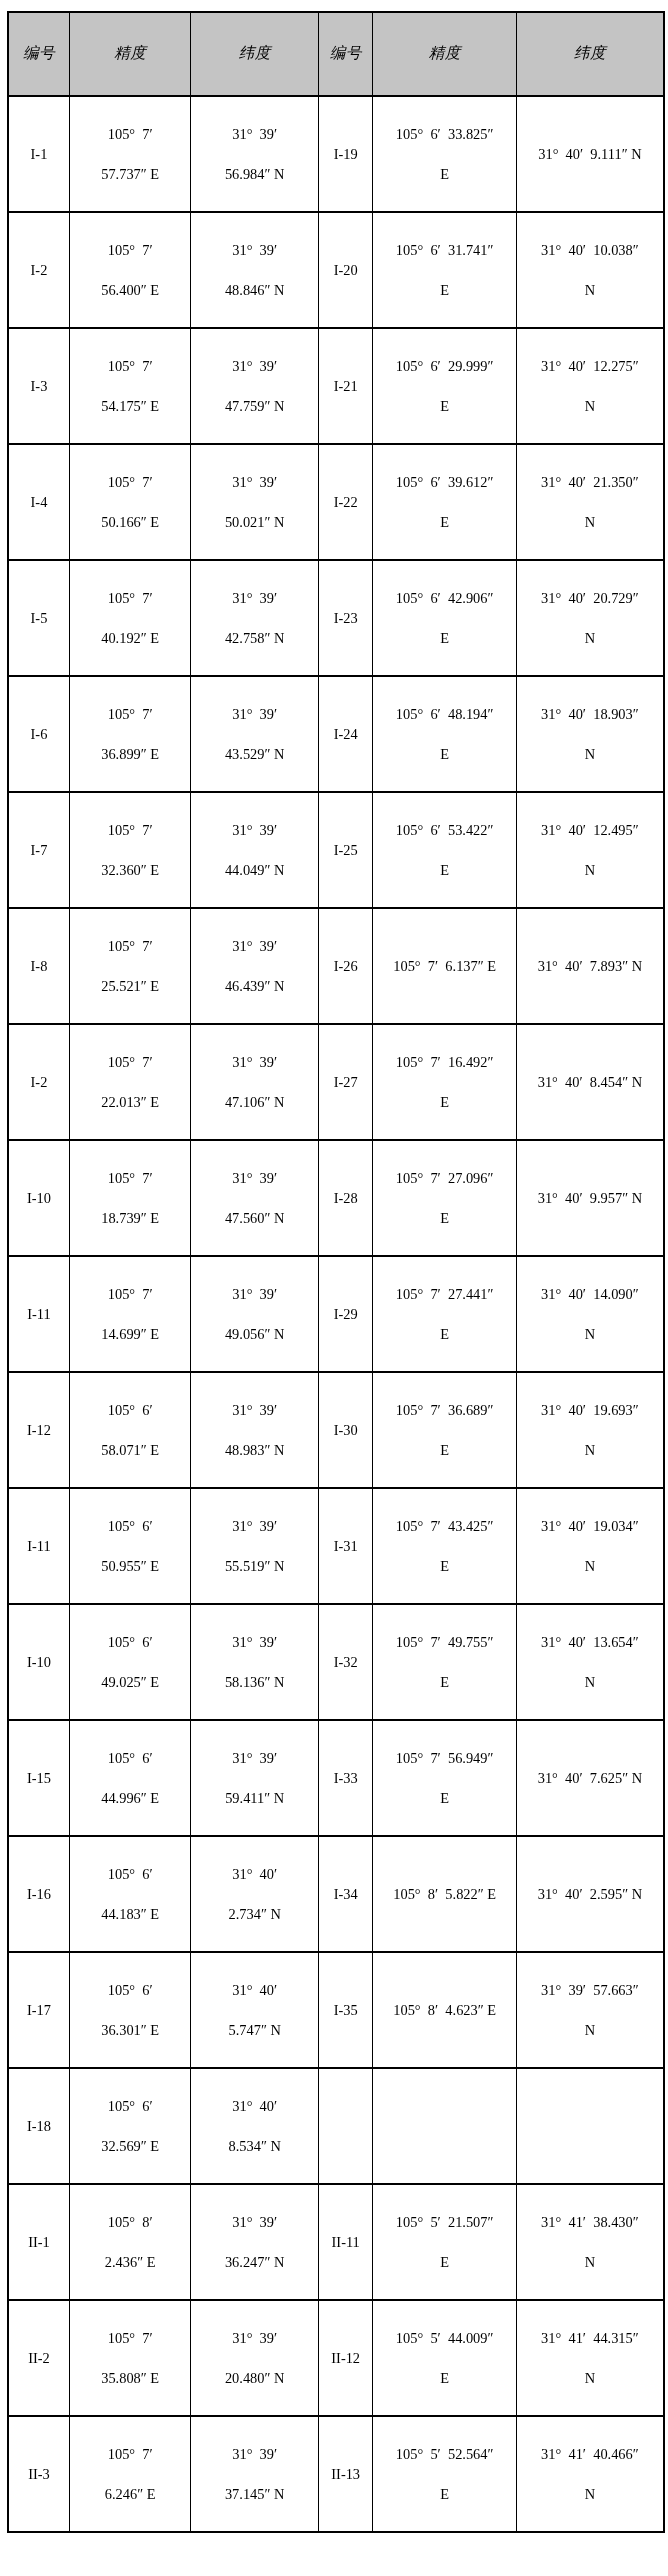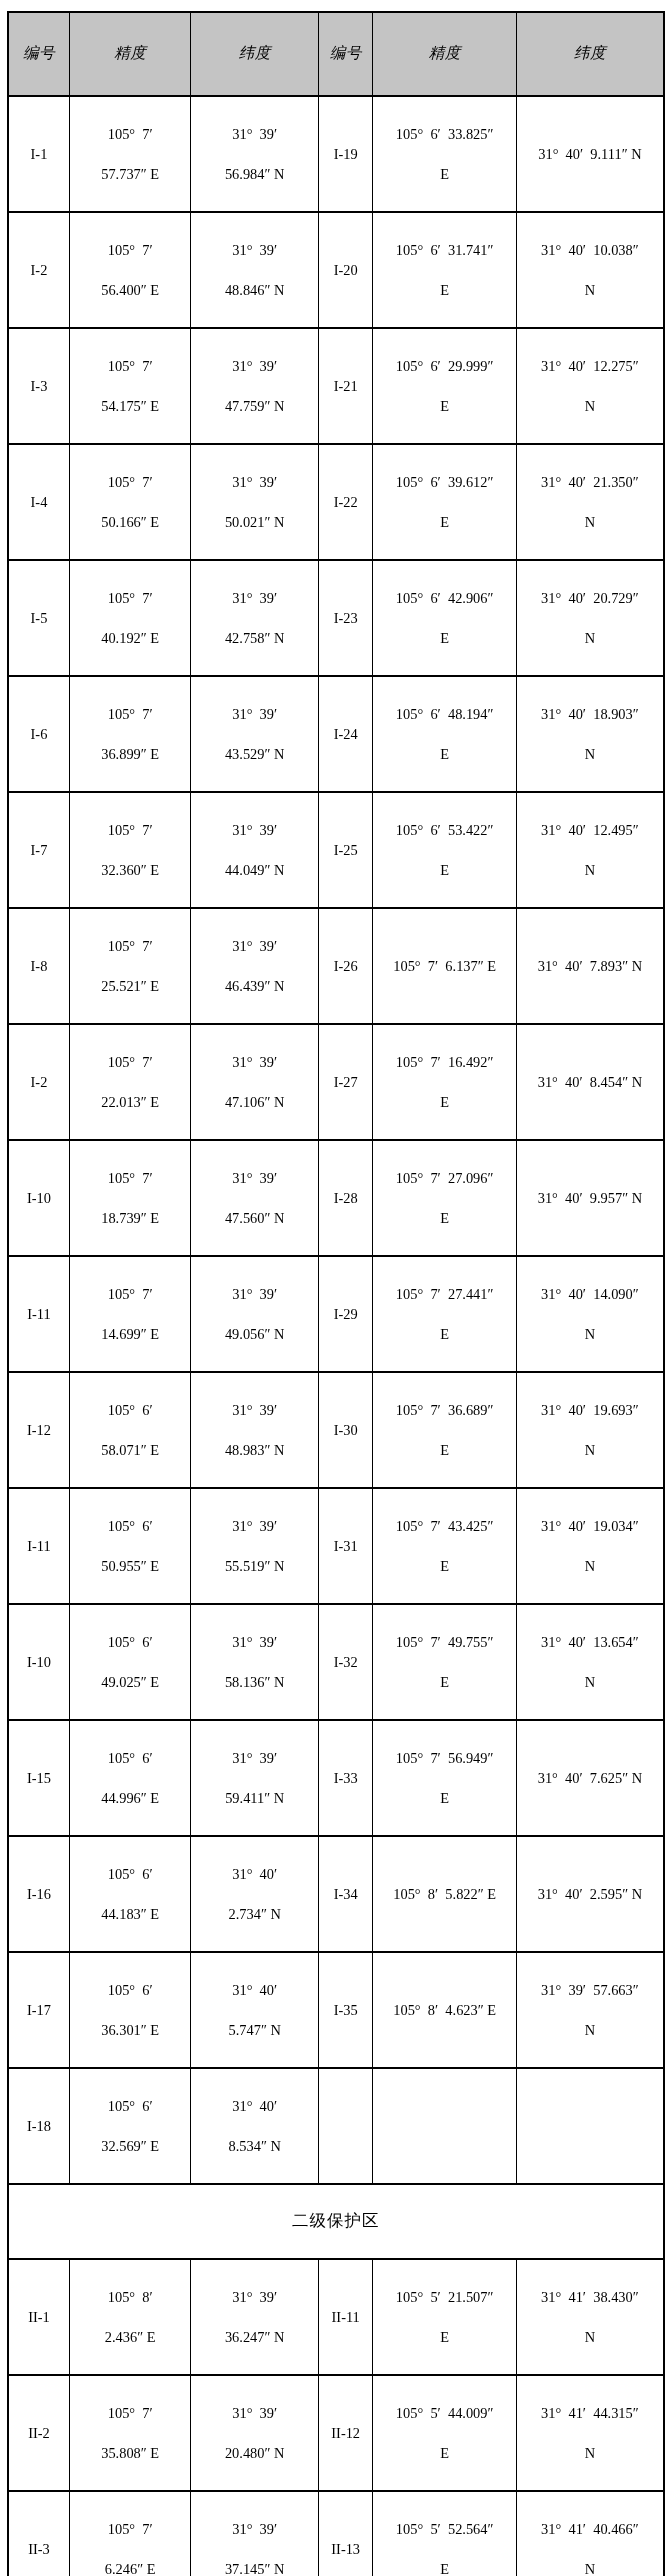--- a/index.html
+++ b/index.html
@@ -288,23 +288,20 @@
       <tr class="data-row">
         <td class="pid-cell">I-18</td>
         <td class="coord-cell">105°  6′
 32.569″ E</td>
         <td class="coord-cell">31°  40′
 8.534″ N</td>
         <td class="pid-cell"></td>
         <td class="coord-cell"></td>
         <td class="coord-cell"></td>
       </tr>
-      <tr class="section-row">
-        <td colspan="6">二级保护区</td>
-      </tr>
       <tr class="data-row">
         <td class="pid-cell">II-1</td>
         <td class="coord-cell">105°  8′
 2.436″ E</td>
         <td class="coord-cell">31°  39′
 36.247″ N</td>
         <td class="pid-cell">II-11</td>
         <td class="coord-cell">105°  5′  21.507″
 E</td>
         <td class="coord-cell">31°  41′  38.430″

